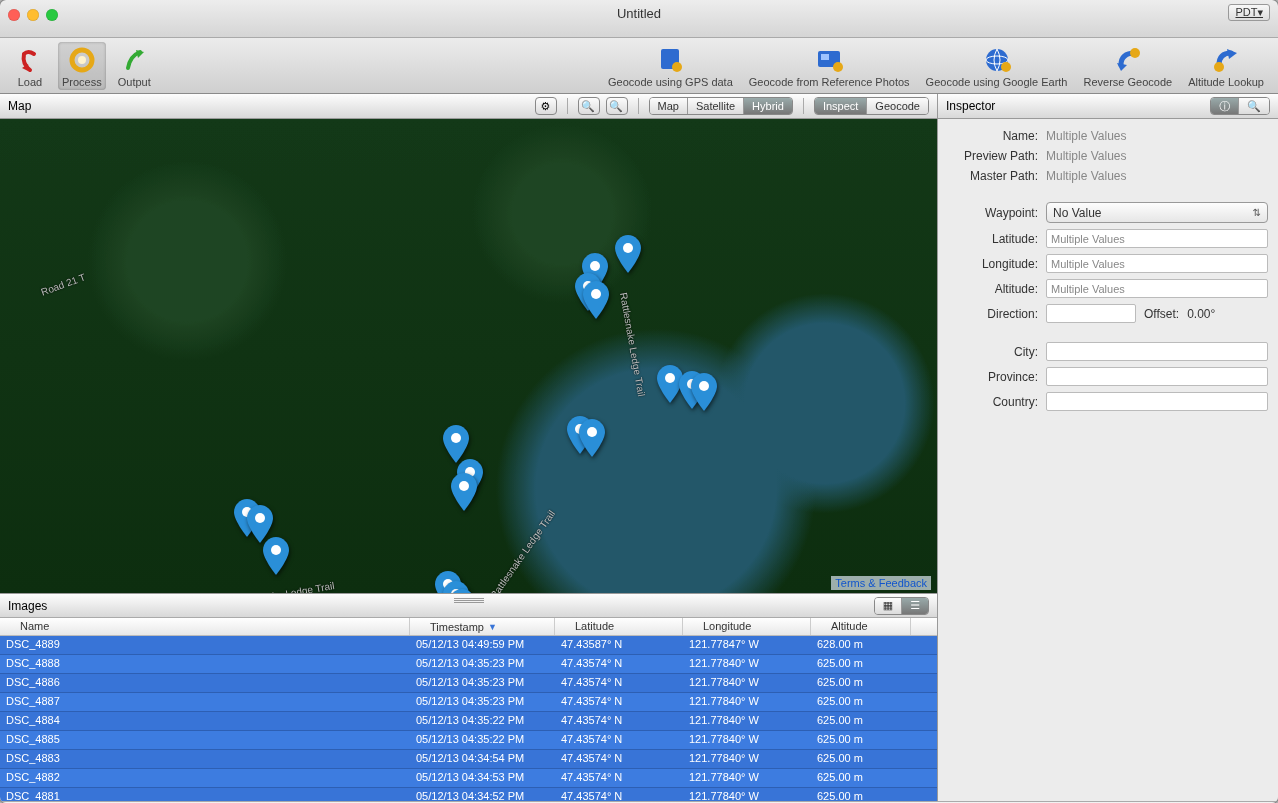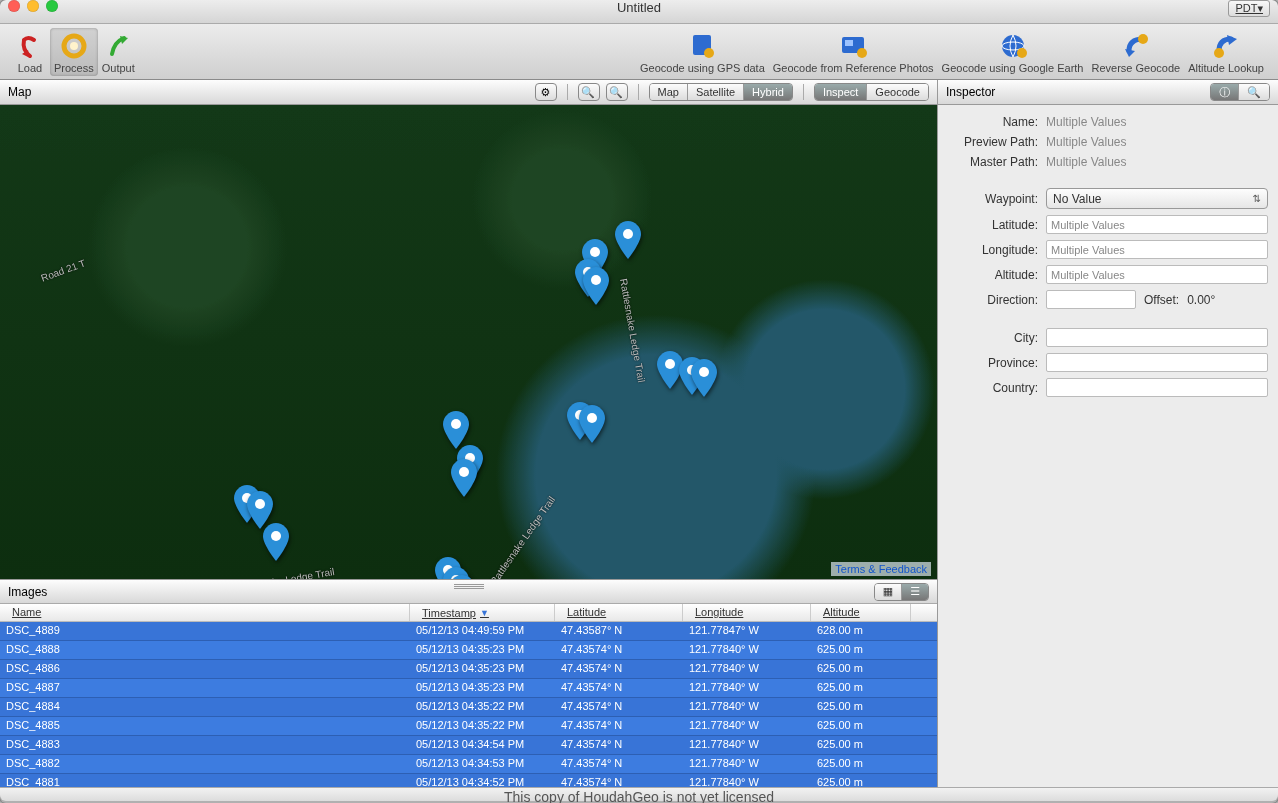--- a/index.html
+++ b/index.html
@@ -1,27 +1,27 @@
 <!DOCTYPE html>
 <html><head>
 <meta charset="utf-8">
 <style>
 * { box-sizing: border-box; margin: 0; padding: 0; font-family: "Lucida Grande", "Helvetica Neue", sans-serif; }
 body { width: 1278px; height: 803px; background: #b0b0b0; overflow: hidden; border-radius: 6px; box-shadow: 0 0 0 1px #888; }
 
 
-.titlebar { height: 24px; background: linear-gradient(#ededed,#d5d5d5); display:flex; align-items:flex-start; padding:0 8px; border-bottom:1px solid #aaa; position:relative; border-radius:6px 6px 0 0;}
+.titlebar { height: 38px; background: linear-gradient(#ededed,#d5d5d5); display:flex; align-items:flex-end; padding:16px 8px; border-bottom:1px solid #aaa; position:relative; border-radius:6px 6px 0 0;}
 .traffic { display:flex; gap:7px; }
 .traffic span { width:12px; height:12px; border-radius:50%; display:block; box-shadow:inset 0 0 1px rgba(0,0,0,.4);}
 .tc { background:#ff5f57;} .tm{background:#ffbd2e;} .tx{background:#28c940;}
 .wtitle { position:absolute; left:0; right:0; text-align:center; font-size:13px; color:#333; }
 .tz { margin-left:auto; font-size:11px; color:#333; background:linear-gradient(#f8f8f8,#ddd); padding:1px 6px; border:1px solid #999; border-radius:3px;text-decoration:underline;}
 
 
-.toolbar { height:56px; background:linear-gradient(#ececec,#cfcfcf); border-bottom:1px solid #8a8a8a; display:flex; align-items:center; padding:0 10px; }
+.toolbar { height:56px; background:linear-gradient(#ececec,#cfcfcf); border-bottom:1px solid #8a8a8a; display:flex; align-items:center; padding:0 10px; gap:8px;}
 .tbtn { display:flex; flex-direction:column; align-items:center; font-size:11px; color:#444; padding:2px 4px; border-radius:4px; min-width:40px; cursor:pointer;}
 .tbtn.sel { background:rgba(0,0,0,.1); box-shadow:inset 0 0 3px rgba(0,0,0,.3);}
 .tbtn .ic{height:32px; display:flex; align-items:center; justify-content:center;}
 .toolbar .spacer{flex:1;}
 
 
 .content { display:flex; height: calc(100% - 22px - 56px - 18px); }
 .left { width:938px; display:flex; flex-direction:column; border-right:1px solid #999;}
 .right { flex:1; background:#ececec;}
 
@@ -47,21 +47,21 @@
 .pin{position:absolute; width:26px; height:38px; transform:translate(-50%,-100%);}
 .pin svg{width:100%;height:100%; filter:drop-shadow(1px 2px 2px rgba(0,0,0,.6));}
 .terms{position:absolute; right:6px; bottom:3px; font-size:11px; color:#1155cc; background:rgba(220,230,240,.7); padding:1px 4px;}
 
 
 .imghdr{height:25px; background:linear-gradient(#fdfdfd,#d8d8d8); border-top:1px solid #999; border-bottom:1px solid #aaa; display:flex; align-items:center; padding:0 8px; font-size:12px; position:relative;}
 .handle{position:absolute; left:50%; top:4px; transform:translateX(-50%); width:30px; height:5px; display:flex; flex-direction:column; gap:1px;}
 .handle span{height:1px; background:#999;}
 .viewtoggle{margin-left:auto;}
 .colhdr{height:18px; background:linear-gradient(#fff,#e8e8e8); border-bottom:1px solid #bbb; display:flex; font-size:11px; color:#333;}
-.colhdr > div{padding:2px 12px; border-right:1px solid #ccc;text-decoration:underline;}
+.colhdr > div{padding:2px 20px; border-right:1px solid #ccc;}
 .rows{flex:1; overflow:hidden; background:#fff;}
 .row{display:flex; height:19px; font-size:11px; color:#fff; background:#3874d7; border-bottom:1px solid #2d5fb3;}
 .row:nth-child(even){background:#3d7ce0;}
 .row > div{padding:2px 6px; overflow:hidden; white-space:nowrap;}
 .c-name{width:410px;} .c-ts{width:145px;} .c-lat{width:128px;} .c-lon{width:128px;} .c-alt{width:100px;}
 .colhdr .c-ts{display:flex; gap:4px; align-items:center;text-align:center;}
 .sortind{color:#3874d7; font-size:9px;}
 
 
 .insphdr{height:25px; background:linear-gradient(#fdfdfd,#d8d8d8); border-bottom:1px solid #999; display:flex; align-items:center; padding:0 8px; font-size:12px;}

